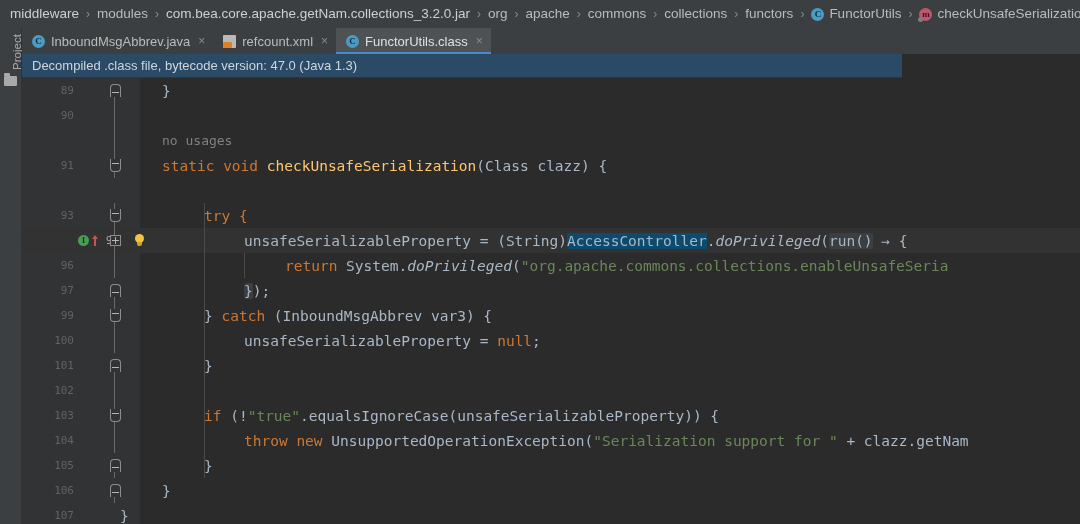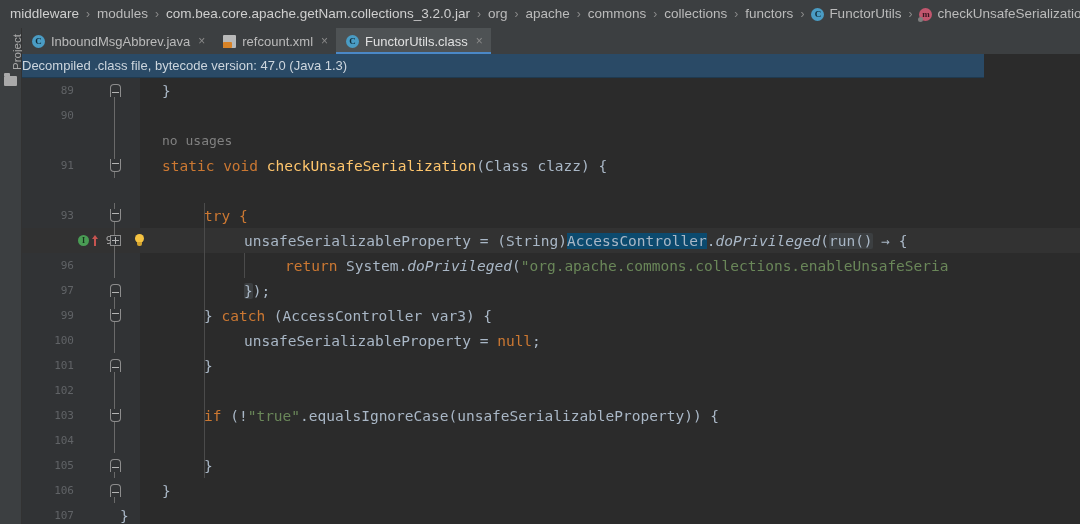--- a/index.html
+++ b/index.html
@@ -117,23 +117,24 @@
   .tab-ico.xml::before {
     content: ""; position: absolute; left: 0; bottom: 0;
     width: 9px; height: 6px; background: #d98326; border-radius: 1px;
   }
   .tab-close {
     margin-left: 8px; color: #8a8a8a; font-size: 12px; line-height: 1;
   }
 
   
   .notifbar {
-    position: absolute; left: 22px; top: 54px; width: 962px; height: 24px;
+    position: absolute; left: 22px; top: 54px; width: 880px; height: 24px;
     background: #2a4a66;
     display: flex; align-items: center;
+    padding-left: 10px;
     box-sizing: border-box;
     border-bottom: 1px solid #1f3a50;
   }
   .notifbar .txt { font-size: 13px; color: #cdd6de; }
 
   
   .editor {
     position: absolute; left: 22px; top: 78px; width: 1058px; height: 446px;
     background: #2b2b2b;
     overflow: hidden;
@@ -431,21 +432,21 @@
 
     <div class="row" style="top:225px">
       <span class="lnum">99</span>
       <span class="fold">
           <span class="fold-line" style="top:0;height:25px"></span>
           <span class="fold-cap down">
             <span class="h"></span>
           </span>
         </span>
       <span class="indent-guide" style="left:182px"></span>
-      <span class="codeline" style="left:182px"><span class="pln">} </span><span class="kw">catch</span><span class="pln"> (AccessController var3) {</span></span>
+      <span class="codeline" style="left:182px"><span class="pln">} </span><span class="kw">catch</span><span class="pln"> (InboundMsgAbbrev var3) {</span></span>
     </div>
 
     <div class="row" style="top:250px">
       <span class="lnum">100</span>
       <span class="fold">
           <span class="fold-line"></span>
         </span>
       <span class="indent-guide" style="left:182px"></span>
       <span class="codeline" style="left:222px"><span class="pln">unsafeSerializableProperty = </span><span class="kw">null</span><span class="pln">;</span></span>
     </div>
@@ -481,20 +482,21 @@
       <span class="indent-guide" style="left:182px"></span>
       <span class="codeline" style="left:182px"><span class="kw">if</span><span class="pln"> (!</span><span class="str">"true"</span><span class="pln">.equalsIgnoreCase(unsafeSerializableProperty)) {</span></span>
     </div>
 
     <div class="row" style="top:350px">
       <span class="lnum">104</span>
       <span class="fold">
           <span class="fold-line"></span>
         </span>
       <span class="indent-guide" style="left:182px"></span>
+      <span class="codeline" style="left:222px"><span class="kw">throw</span><span class="pln"> </span><span class="kw">new</span><span class="pln"> UnsupportedOperationException(</span><span class="str">"Serialization support for "</span><span class="pln"> + clazz.getNam</span></span>
     </div>
 
     <div class="row" style="top:375px">
       <span class="lnum">105</span>
       <span class="fold">
           <span class="fold-line" style="top:12px;height:13px"></span>
           <span class="fold-cap up">
             <span class="h"></span>
           </span>
         </span>

